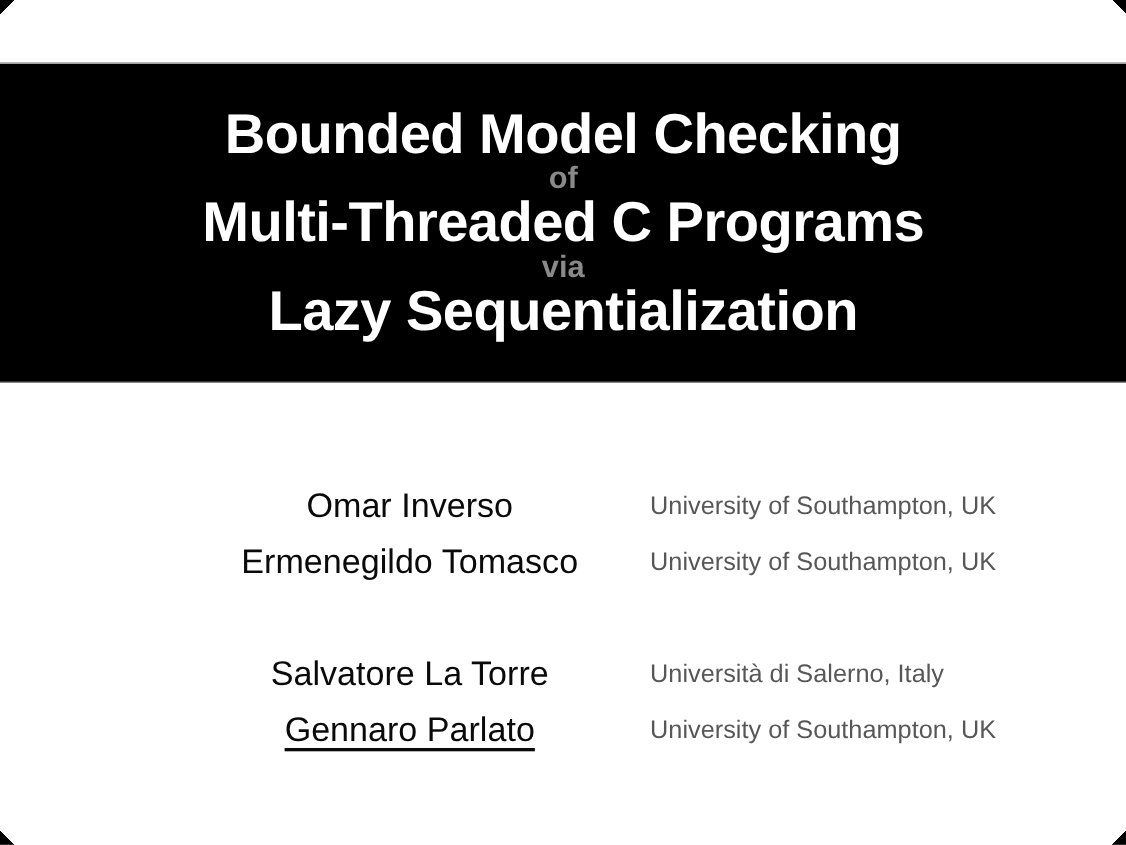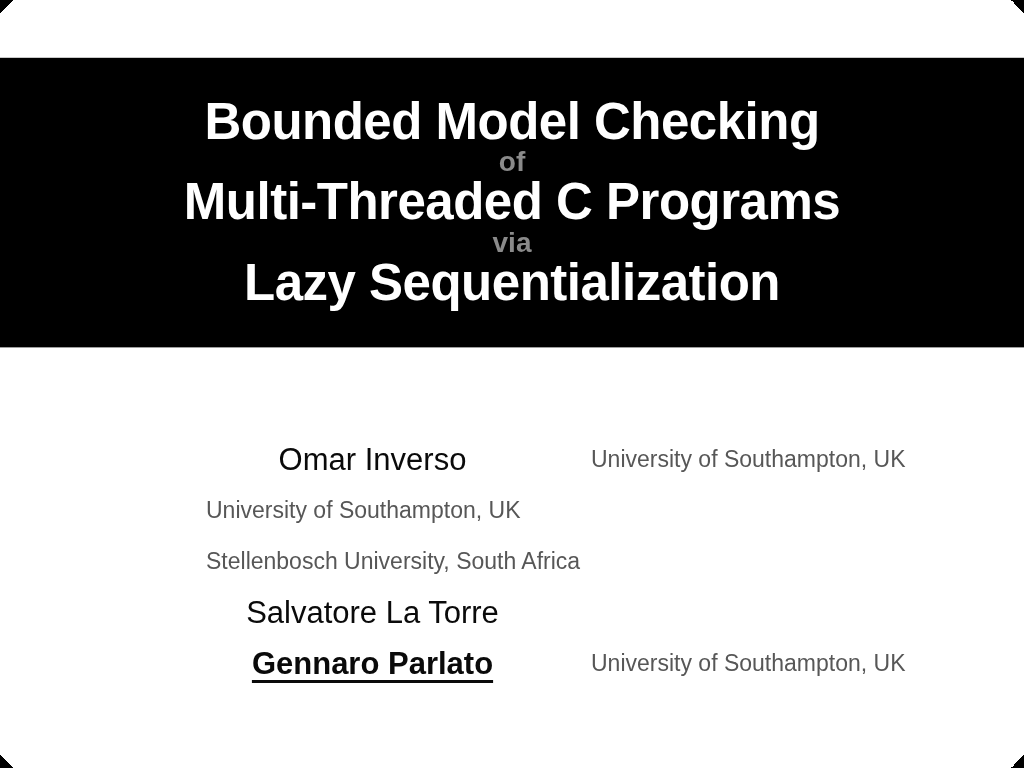--- a/index.html
+++ b/index.html
@@ -61,21 +61,21 @@
     height: 51px;
   }
   .author-name {
     width: 385px;
     text-align: center;
     font-size: 31px;
     color: #0a0a0a;
     white-space: nowrap;
   }
   .author-name.emphasized {
-    font-weight: bold;
+    font-weight: normal;
     text-decoration: underline;
     text-decoration-thickness: 3px;
     text-underline-offset: 6px;
   }
   .author-affiliation {
     padding-left: 26px;
     font-size: 23px;
     color: #575757;
     white-space: nowrap;
   }
@@ -95,25 +95,26 @@
   <div class="title-connector">via</div>
   <div class="title-line">Lazy Sequentialization</div>
 </div>
 
 <div class="authors">
   <div class="author-row">
     <div class="author-name">Omar Inverso</div>
     <div class="author-affiliation">University of Southampton, UK</div>
   </div>
   <div class="author-row">
+    <div class="author-name">Ermenegildo Tomasco</div>
     <div class="author-affiliation">University of Southampton, UK</div>
   </div>
   <div class="author-row">
-    <div class="author-affiliation">Stellenbosch University, South Africa</div>
   </div>
   <div class="author-row">
     <div class="author-name">Salvatore La Torre</div>
+    <div class="author-affiliation">Università di Salerno, Italy</div>
   </div>
   <div class="author-row">
     <div class="author-name emphasized">Gennaro Parlato</div>
     <div class="author-affiliation">University of Southampton, UK</div>
   </div>
 </div>
 
 </body></html>

